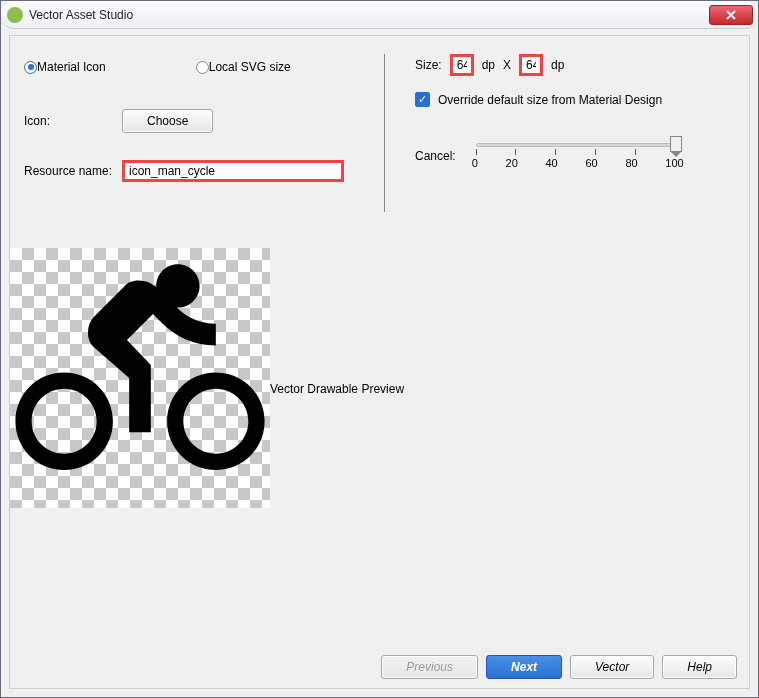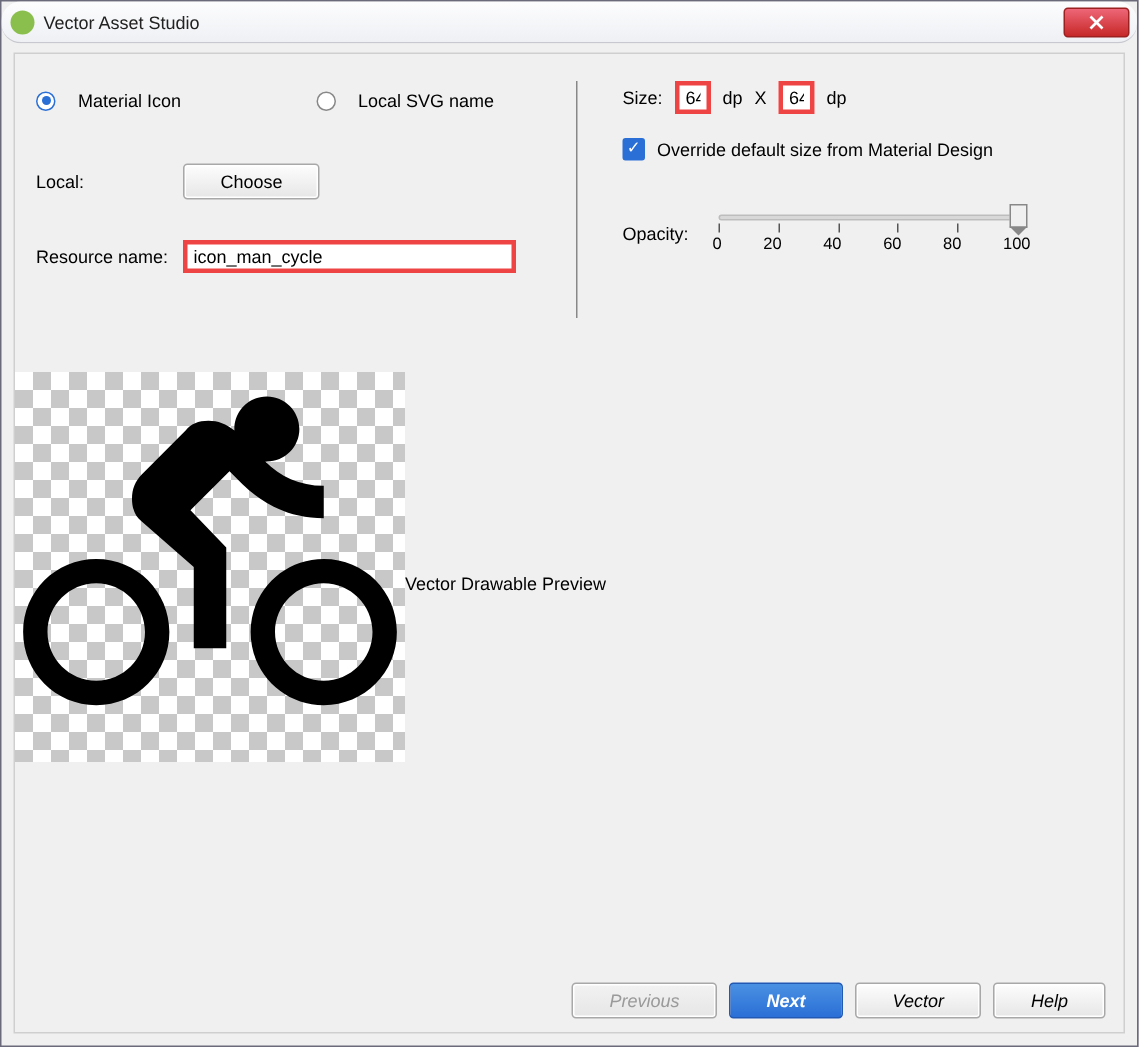--- a/index.html
+++ b/index.html
@@ -72,21 +72,21 @@
     flex: 1;
     border-left: 1px solid #888;
     padding-left: 30px;
     position: relative;
   }
   .radiorow {
     display:flex; gap: 90px; align-items:center;
     margin-top: 6px;
   }
   .radio {
-    display:flex; align-items:center; gap:15px; cursor:pointer;
+    display:flex; align-items:center; gap:0; cursor:pointer;
   }
   .radio .circ {
     width:13px; height:13px; border:1px solid #888; border-radius:50%;
     display:flex; align-items:center; justify-content:center;
     background:#fff;
   }
   .radio.selected .circ {
     border-color:#2a6fd6;
   }
   .radio.selected .circ::after {
@@ -204,25 +204,25 @@
   <div class="content">
     <div class="upper">
       <div class="leftcol">
         <div class="radiorow">
           <div class="radio selected">
             <span class="circ"></span>
             <span>Material Icon</span>
           </div>
           <div class="radio">
             <span class="circ"></span>
-            <span>Local SVG name</span>
+            <span>Local SVG size</span>
           </div>
         </div>
         <div class="row">
-          <span class="lbl">Local:</span>
+          <span class="lbl">Icon:</span>
           <span class="btn">
             <span>Choose</span>
           </span>
         </div>
         <div class="row" style="margin-top:27px;">
           <span class="lbl">Resource name:</span>
           <input type="text" class="rname" value="icon_man_cycle" style="">
         </div>
       </div>
 
@@ -233,21 +233,21 @@
           <span>dp</span>
           <span>X</span>
           <input type="text" class="numbox" value="64" style="">
           <span>dp</span>
         </div>
         <div class="cbRow">
           <span class="checkbox checked"></span>
           <span>Override default size from Material Design</span>
         </div>
         <div class="opacRow">
-          <span>Opacity:</span>
+          <span>Cancel:</span>
           <div class="slider">
             <div class="track"></div>
             <div class="ticks">
               <span></span>
                 <span></span>
                 <span></span>
                 <span></span>
                 <span></span>
                 <span></span>
             </div>

